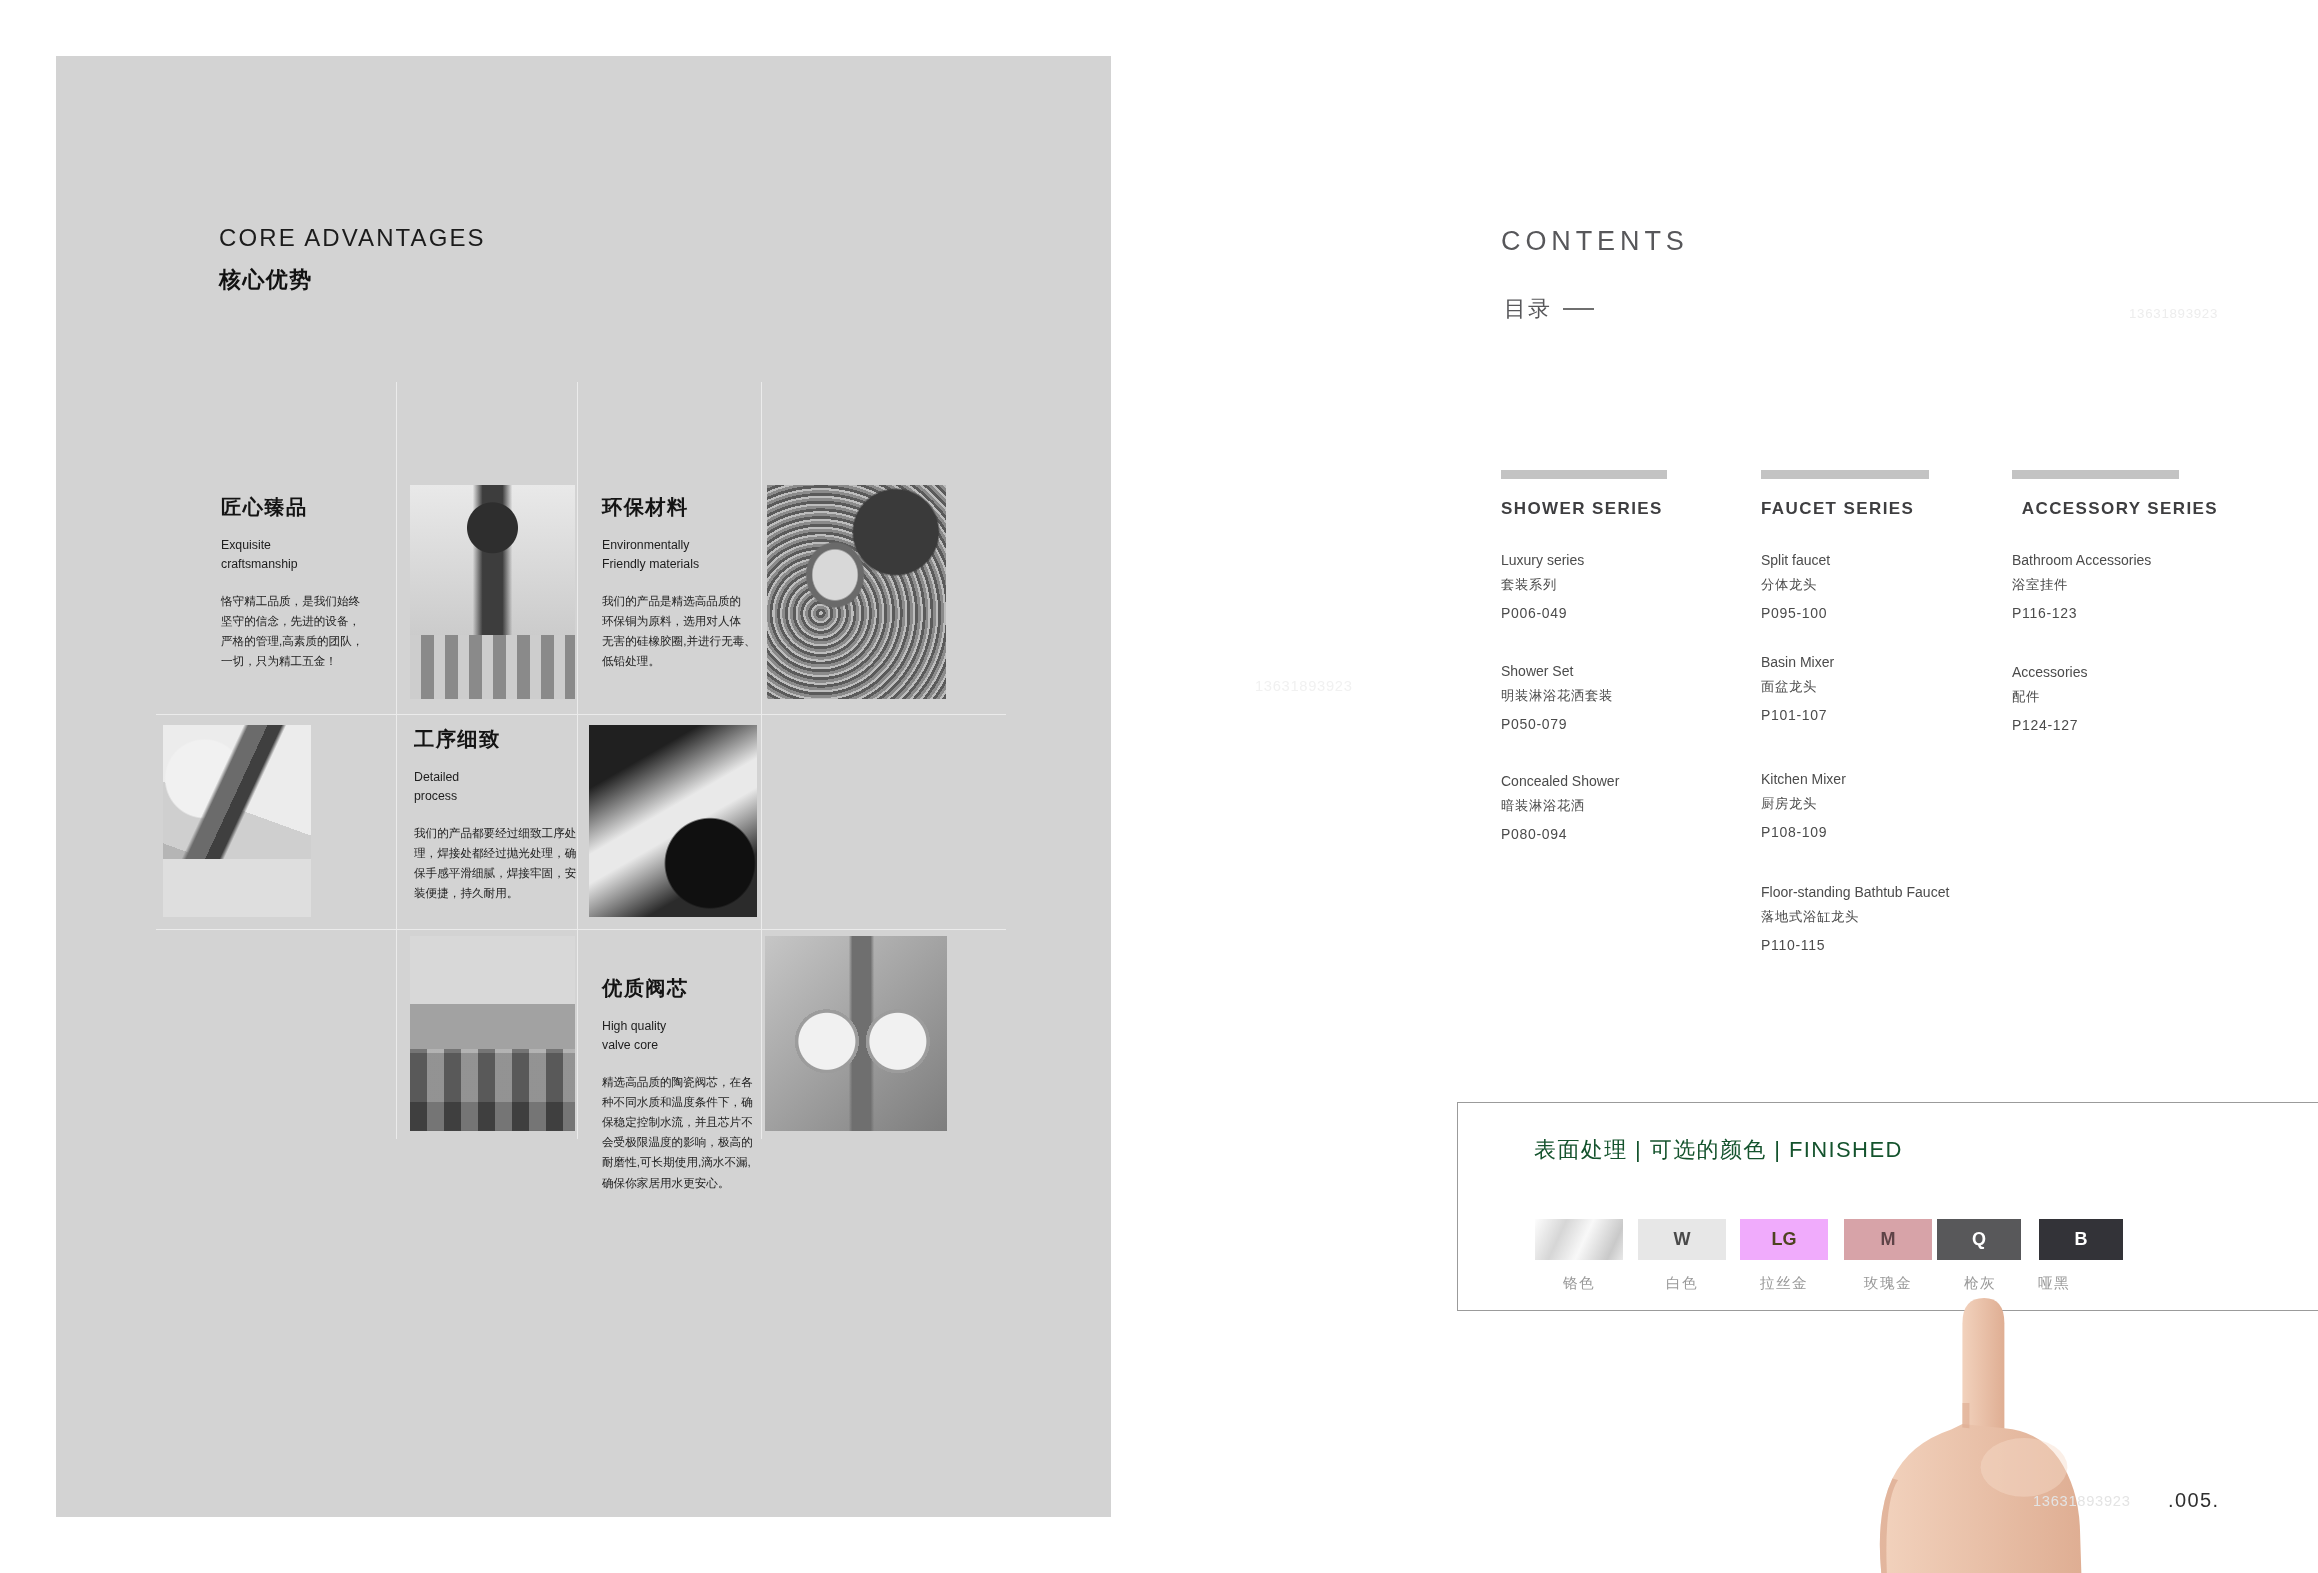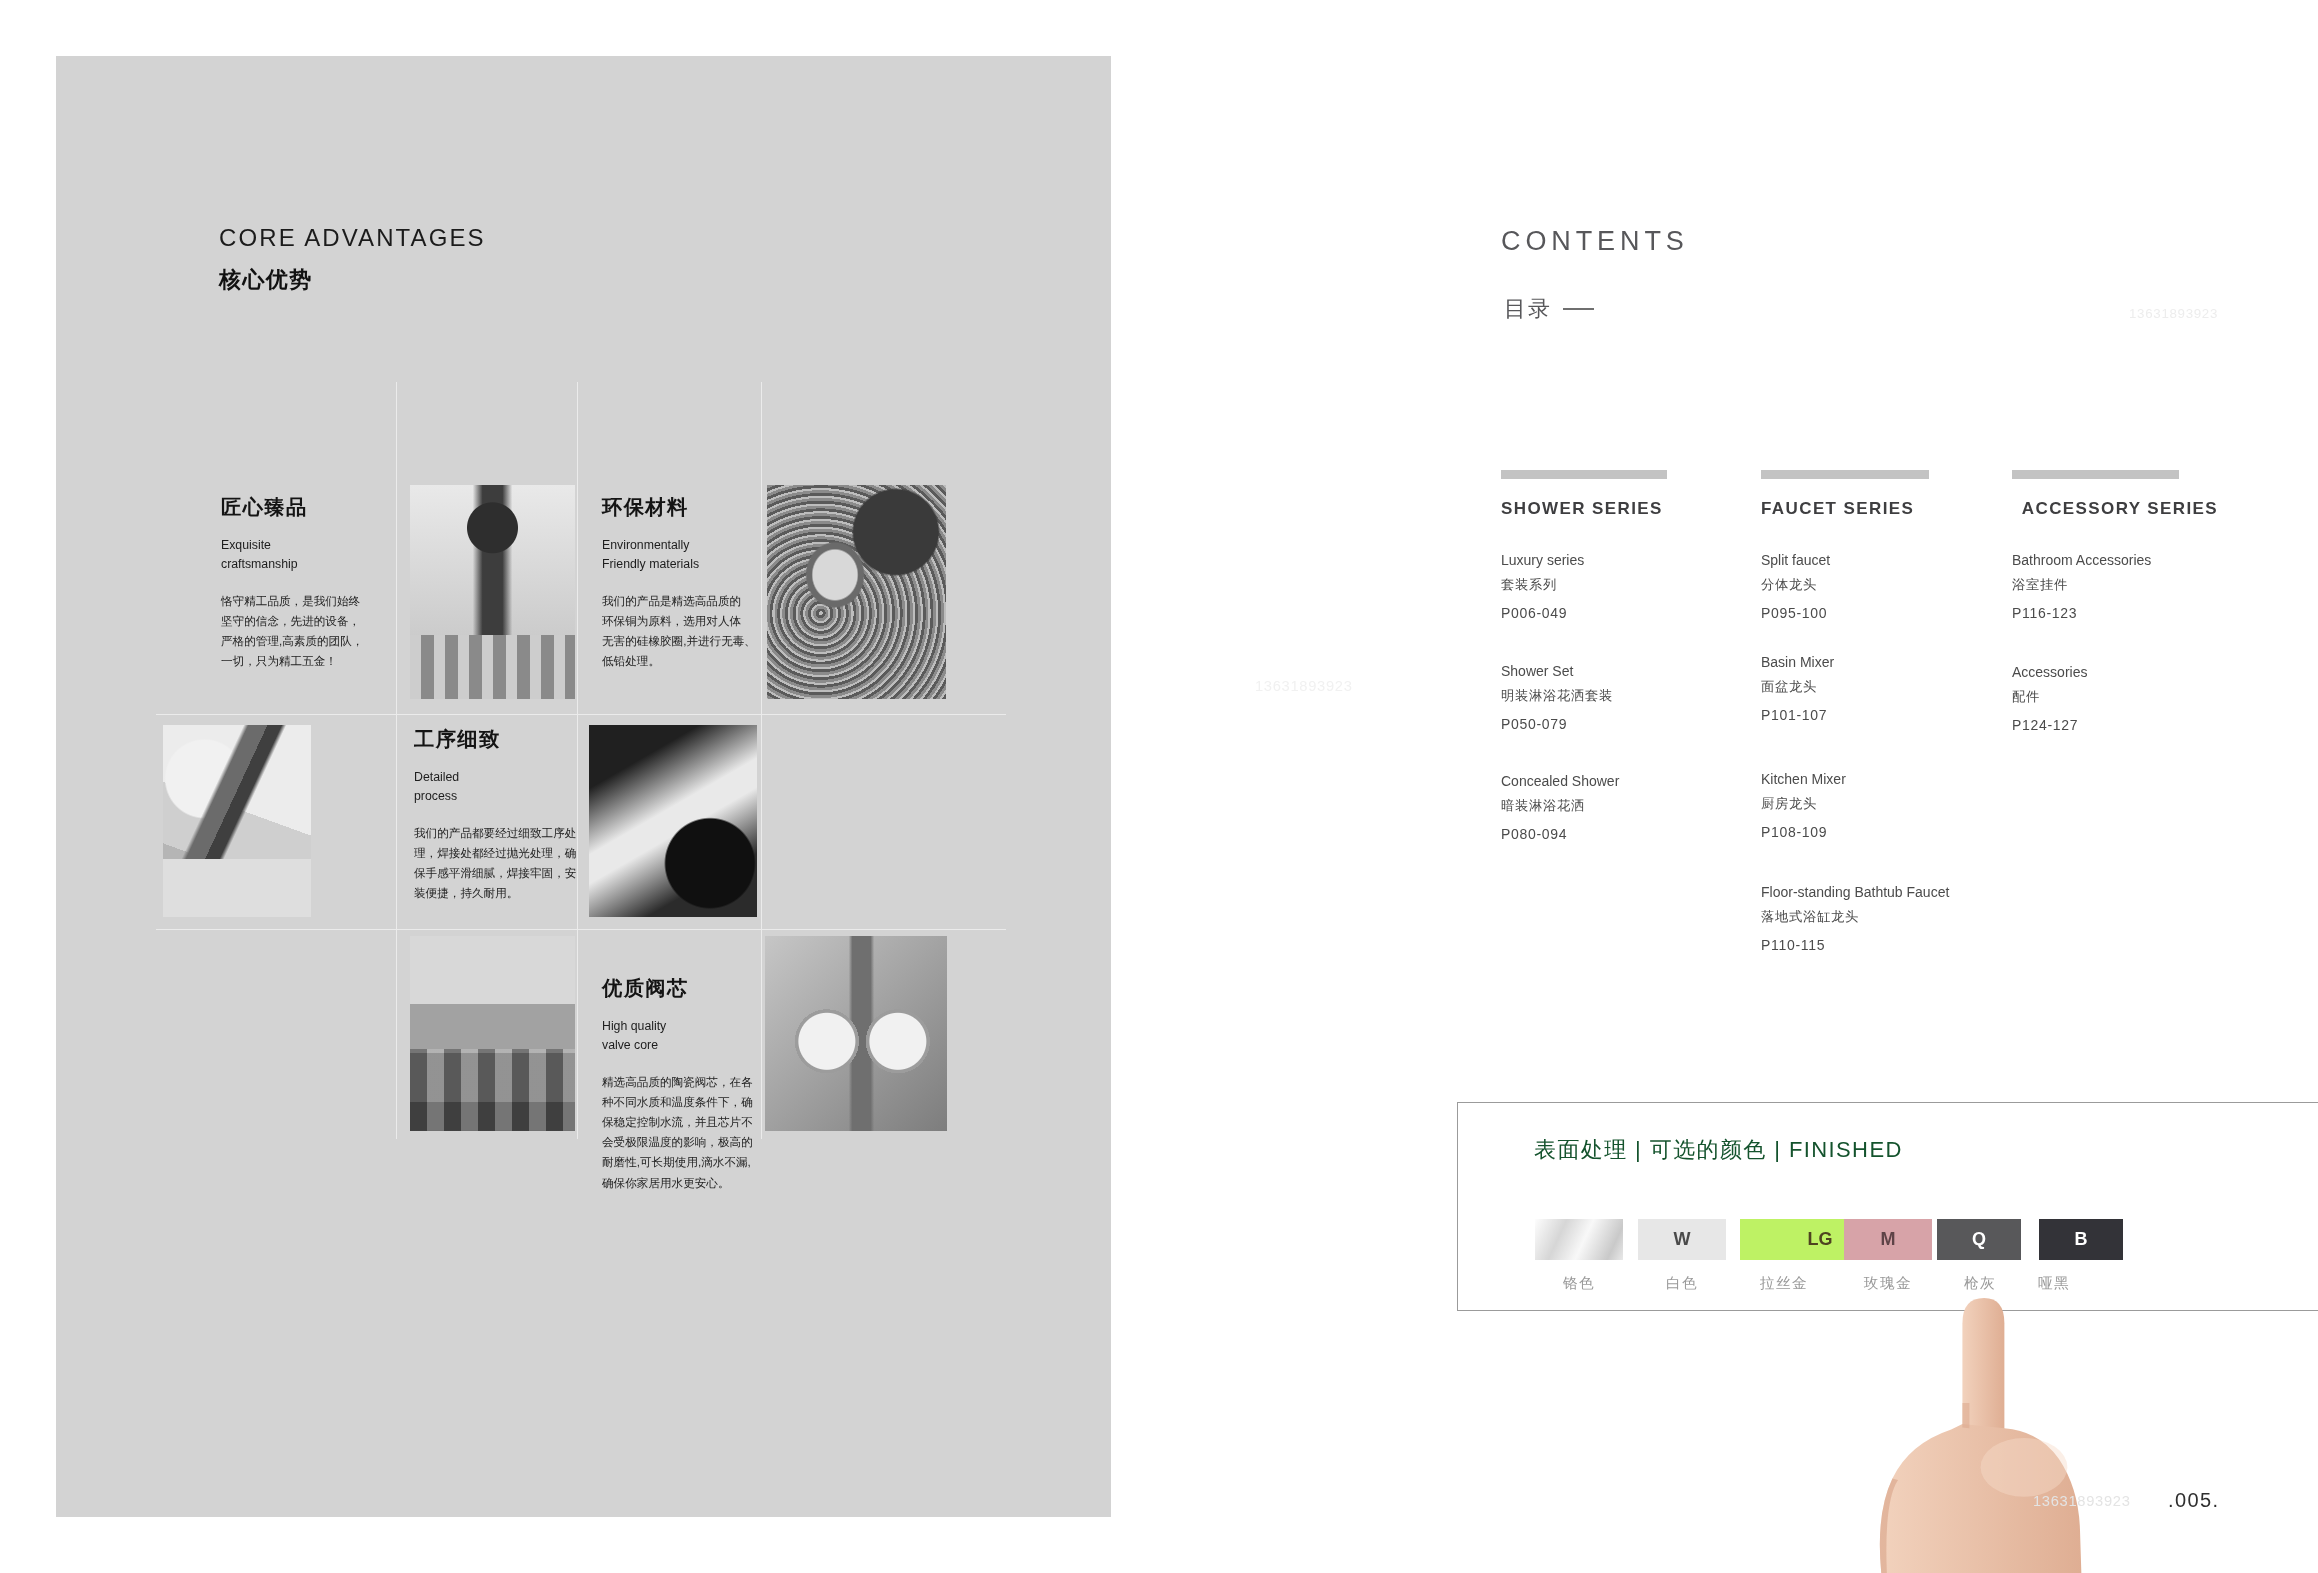--- a/index.html
+++ b/index.html
@@ -239,21 +239,21 @@
     <div class="swatch" style="left: 77px; background: linear-gradient(115deg, rgb(253, 253, 253) 0%, rgb(214, 214, 214) 30%, rgb(248, 248, 248) 55%, rgb(201, 201, 201) 85%, rgb(233, 233, 233) 100%);">
       <span style="color: rgb(74, 74, 74);"></span>
     </div>
     <div class="swatch-label" style="left:77px">铬色</div>
 
     <div class="swatch" style="left: 180px; background: rgb(231, 231, 231);">
       <span style="color: rgb(74, 74, 74);">W</span>
     </div>
     <div class="swatch-label" style="left:180px">白色</div>
 
-    <div class="swatch" style="left: 282px; background: #bef264; padding-left: 36px;">
+    <div class="swatch" style="left: 282px; background: #f0abfc;">
       <span style="color: rgb(78, 67, 32);">LG</span>
     </div>
     <div class="swatch-label" style="left:282px">拉丝金</div>
 
     <div class="swatch" style="left: 386px; background: rgb(215, 163, 168);">
       <span style="color: rgb(94, 67, 71);">M</span>
     </div>
     <div class="swatch-label" style="left:386px">玫瑰金</div>
 
     <div class="swatch" style="left: 479px; width: 84px; background: rgb(88, 88, 90);">

